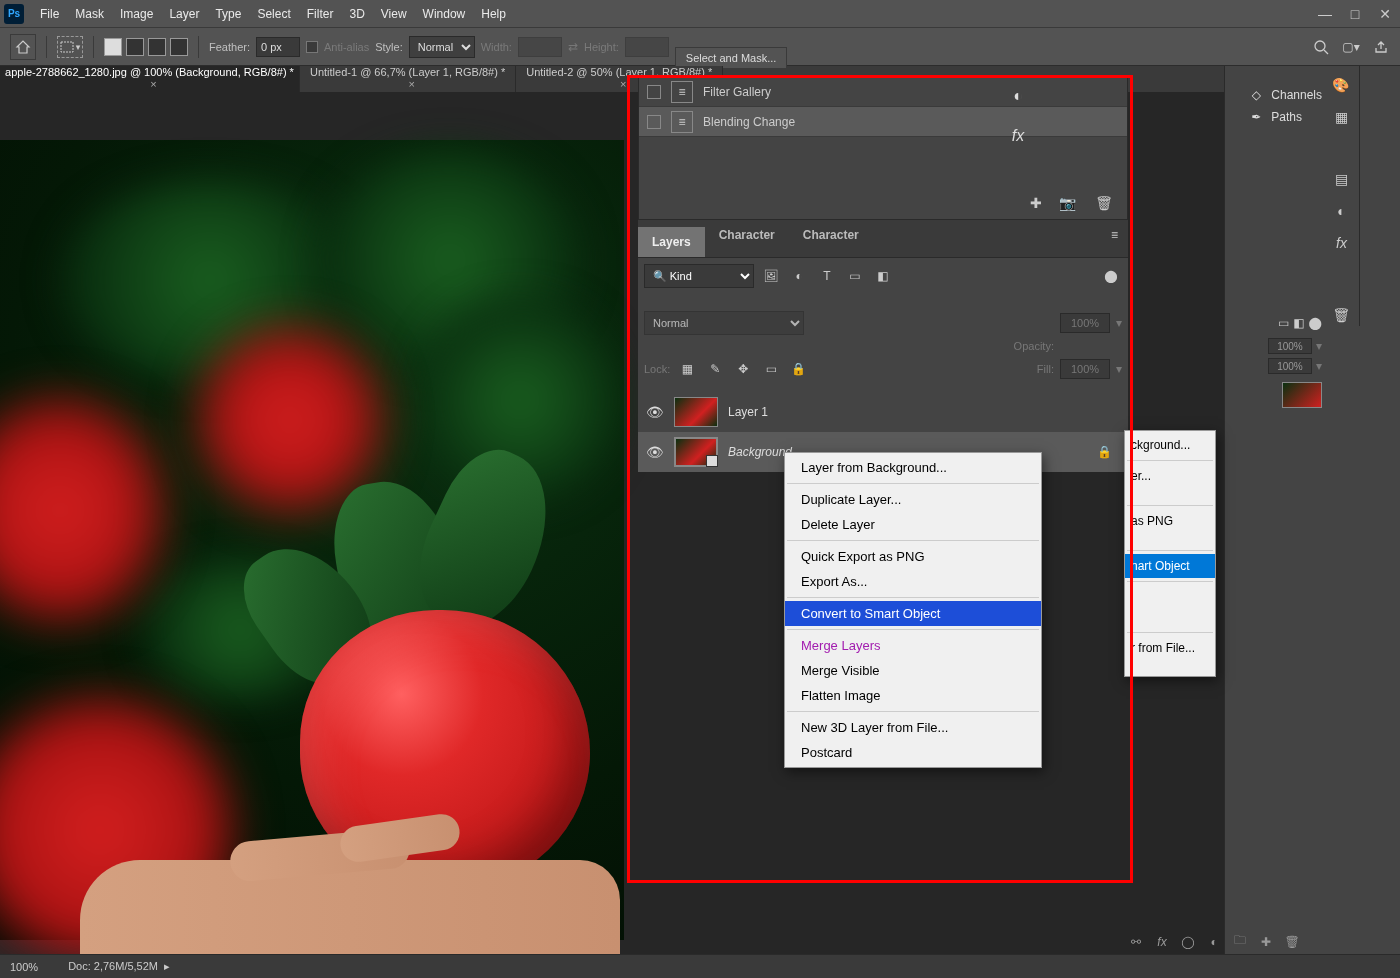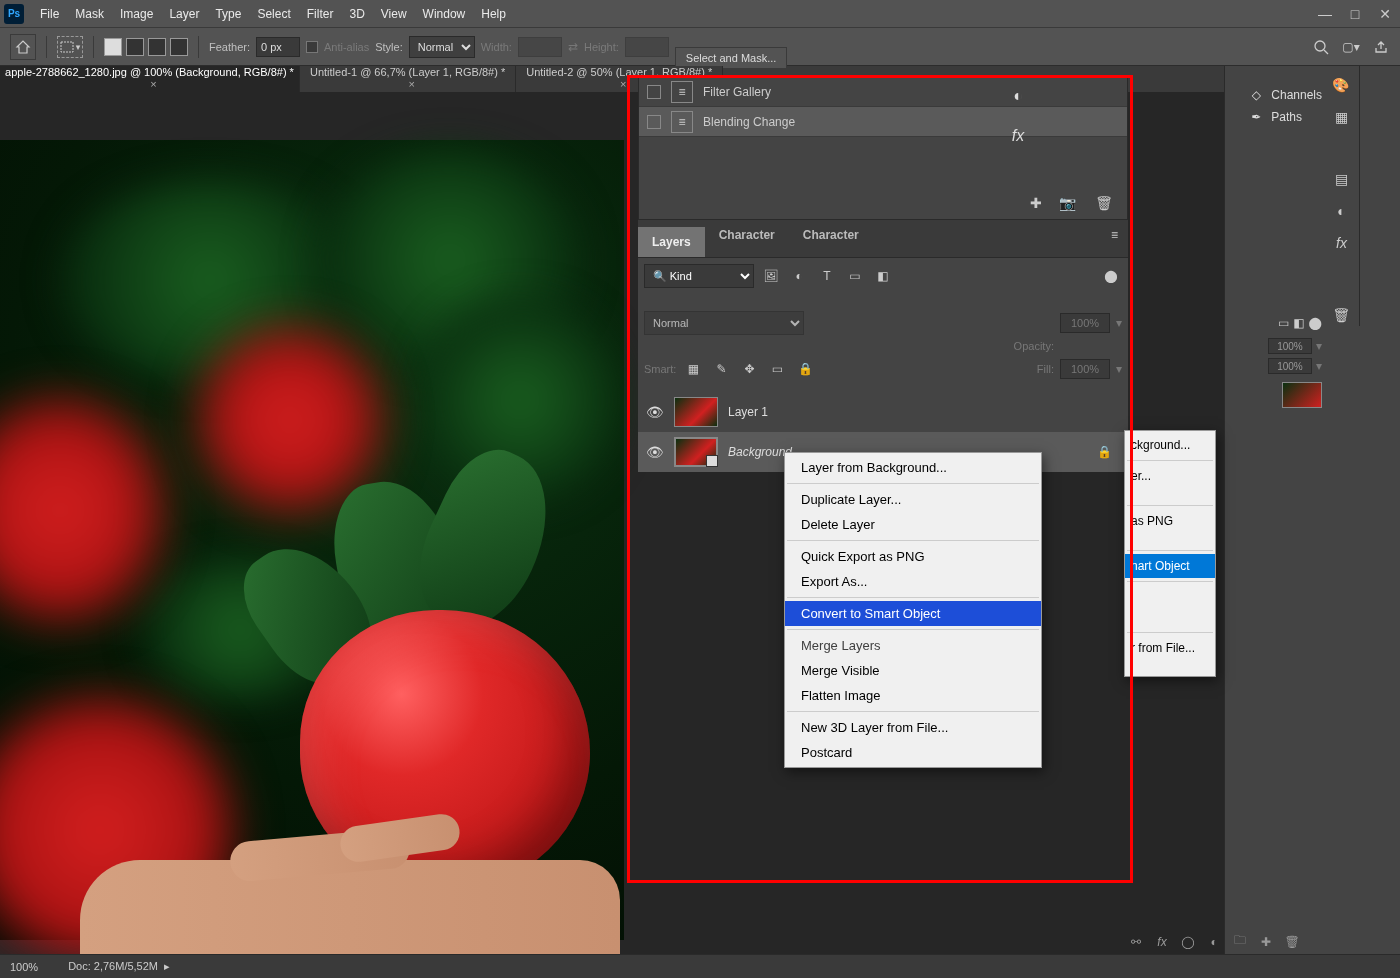--- a/index.html
+++ b/index.html
@@ -96,21 +96,21 @@
 .layer-item .thumb { width:44px; height:30px; border:1px solid #888; background:linear-gradient(135deg,#0a3010 0%,#d02020 60%,#0a3010 100%); position:relative;}
 .layer-item .thumb.smart{border:2px solid #888;}
 .layer-item .thumb.smart::after{content:'';position:absolute;right:-2px;bottom:-2px;width:10px;height:10px;background:#ddd;border:1px solid #333;}
 .layer-item .lname { color:#ddd; font-size:12px; }
 .layer-item .lname.italic { font-style:italic; }
 .layer-item .lock { margin-left:auto; margin-right:8px; color:#ccc; }
 
 
 .context-menu { position:absolute; left:784px; top:452px; width:258px; background:#f0f0f0; border:1px solid #999; box-shadow:2px 4px 12px rgba(0,0,0,0.5); z-index:100; padding:2px 0;}
 .context-menu .cmi { padding:5px 16px; font-size:13px; color:#000; font-family:Tahoma,sans-serif;}
-.context-menu .cmi.disabled { color:#404040; }
+.context-menu .cmi.disabled { color:#a21caf; }
 .context-menu .cmi.highlight { background:#1d4ed8; color:#fff; }
 .context-menu .csep { height:1px; background:#ccc; margin:3px 2px; }
 
 
 .context-menu2 { position:absolute; left:1124px; top:430px; width:92px; background:#f0f0f0; border:1px solid #999; box-shadow:2px 4px 12px rgba(0,0,0,0.5); z-index:40; padding:2px 0; overflow:hidden;}
 .context-menu2 .cmi { padding:5px 6px; font-size:12px; color:#000; font-family:Tahoma,sans-serif; white-space:nowrap;}
 .context-menu2 .cmi.highlight { background:#0078d7; color:#fff; }
 .context-menu2 .csep { height:1px; background:#ccc; margin:3px 2px; }
 
 
@@ -291,21 +291,21 @@
         <div class="iconbtn">◧</div>
         <div class="iconbtn" style="margin-left:auto;">⬤</div>
       </div>
       <div class="lay-row dim">
         <select disabled="" style="opacity:.6;flex:0 0 160px;"><option>Normal</option></select>
         <span class="lbl" style="margin-left:auto;margin-top:46px;">Opacity:</span>
         <div class="valbox">100%</div>
         <span style="color:#777;">▾</span>
       </div>
       <div class="lay-row dim">
-        <span class="lbl">Smart:</span>
+        <span class="lbl">Lock:</span>
         <div class="iconbtn">▦</div>
         <div class="iconbtn">✎</div>
         <div class="iconbtn">✥</div>
         <div class="iconbtn">▭</div>
         <div class="iconbtn">🔒</div>
         <span class="lbl" style="margin-left:auto;">Fill:</span>
         <div class="valbox">100%</div>
         <span style="color:#777;">▾</span>
       </div>
     </div>

